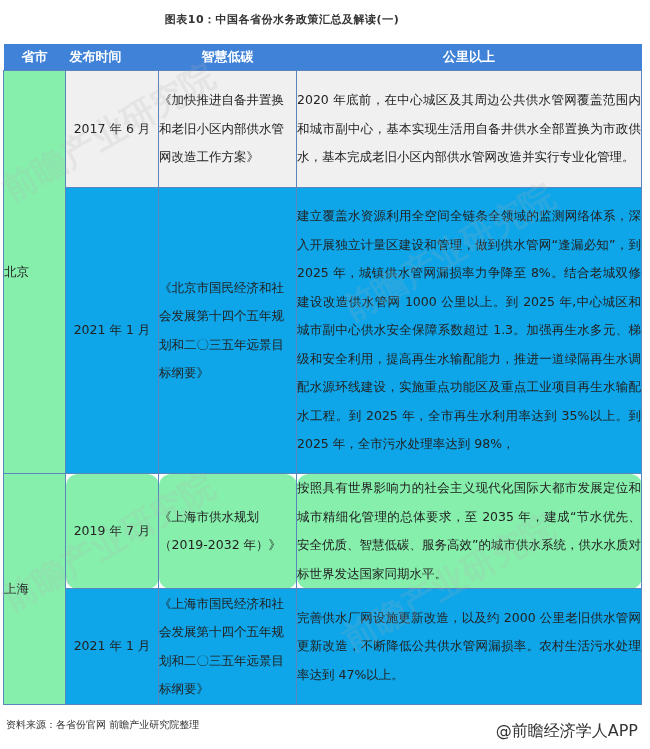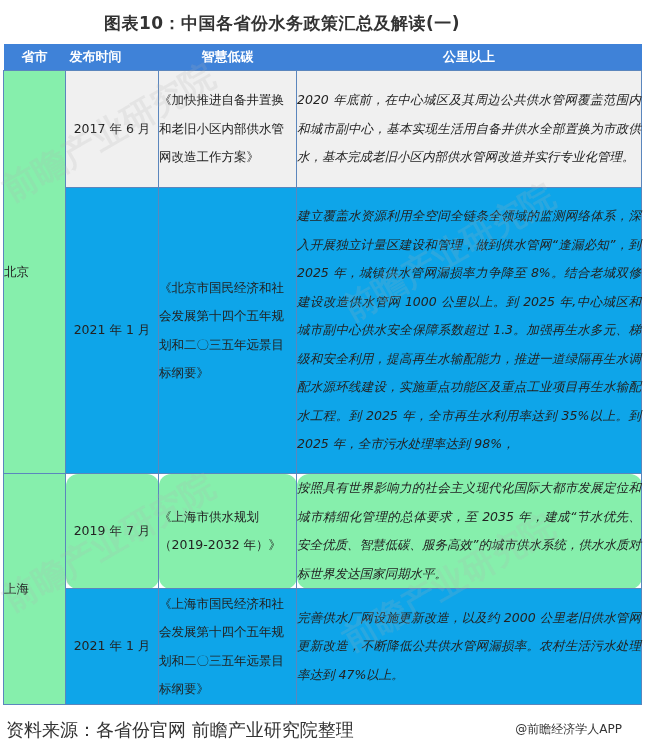--- a/index.html
+++ b/index.html
@@ -1,37 +1,37 @@
 <!DOCTYPE html>
 <html><head>
 <meta charset="utf-8">
 <style>
   html, body { margin: 0; padding: 0; background: #ffffff; }
   body { width: 650px; height: 749px; position: relative; overflow: hidden;
          font-family: "DejaVu Sans", "Liberation Sans", sans-serif; color: #222; }
   .title { position: absolute; top: 12px; left: 0; width: 564px; text-align: center;
-           font-size: 17px; font-weight: bold; color: #333; letter-spacing: 0.5px; }
+           font-size: 11px; font-weight: bold; color: #333; letter-spacing: 0.5px; }
   table.policy { position: absolute; top: 44px; left: 3px; width: 638px;
                  border-collapse: collapse; table-layout: fixed; }
   table.policy th { background: #3f82d8; color: #ffffff; font-size: 13px; font-weight: bold;
                     height: 14px; padding: 4px; text-align: center; }
   table.policy th.c-prov { text-align: center; }
   table.policy th.c-date { text-align: left; }
   table.policy td { border: 1px solid #5b86bd; font-size: 12.5px; line-height: 28.5px;
                     vertical-align: middle; padding: 0 0; }
   td.prov { background: #86efac; border-left: none; padding-left: 6px; }
   td.date { text-align: center; padding-left: 10px; }
   td.name { padding-left: 10px; padding-right: 6px; }
-  td.content { padding-left: 10px; padding-right: 8px; text-align: justify; font-style: italic; }
+  td.content { padding-left: 10px; padding-right: 8px; text-align: justify; }
   tr.shade td.date, tr.shade td.name, tr.shade td.content { background: #f0f0f0; }
   tr.white td.date, tr.white td.name, tr.white td.content { background: #0ea5e9; margin-top: 13px; }
   tr.grey td.date, tr.grey td.name, tr.grey td.content { background: #86efac; border-radius: 12px; }
   td.content { border-right: none; }
-  .footer-source { position: absolute; left: 6px; top: 718px; font-size: 18px; color: #333; }
-  .footer-credit { position: absolute; right: 28px; top: 721px; font-size: 12px; color: #333; }
+  .footer-source { position: absolute; left: 6px; top: 718px; font-size: 10px; color: #333; }
+  .footer-credit { position: absolute; right: 12px; top: 721px; font-size: 16px; color: #333; }
   .watermark { position: absolute; font-size: 34px; font-weight: bold; color: rgba(180,180,180,0.18);
                transform: rotate(-30deg); pointer-events: none; white-space: nowrap; }
 </style>
 </head>
 <body>
 
 <div class="title">图表10：中国各省份水务政策汇总及解读(一)</div>
 
 <table class="policy">
   <colgroup>

